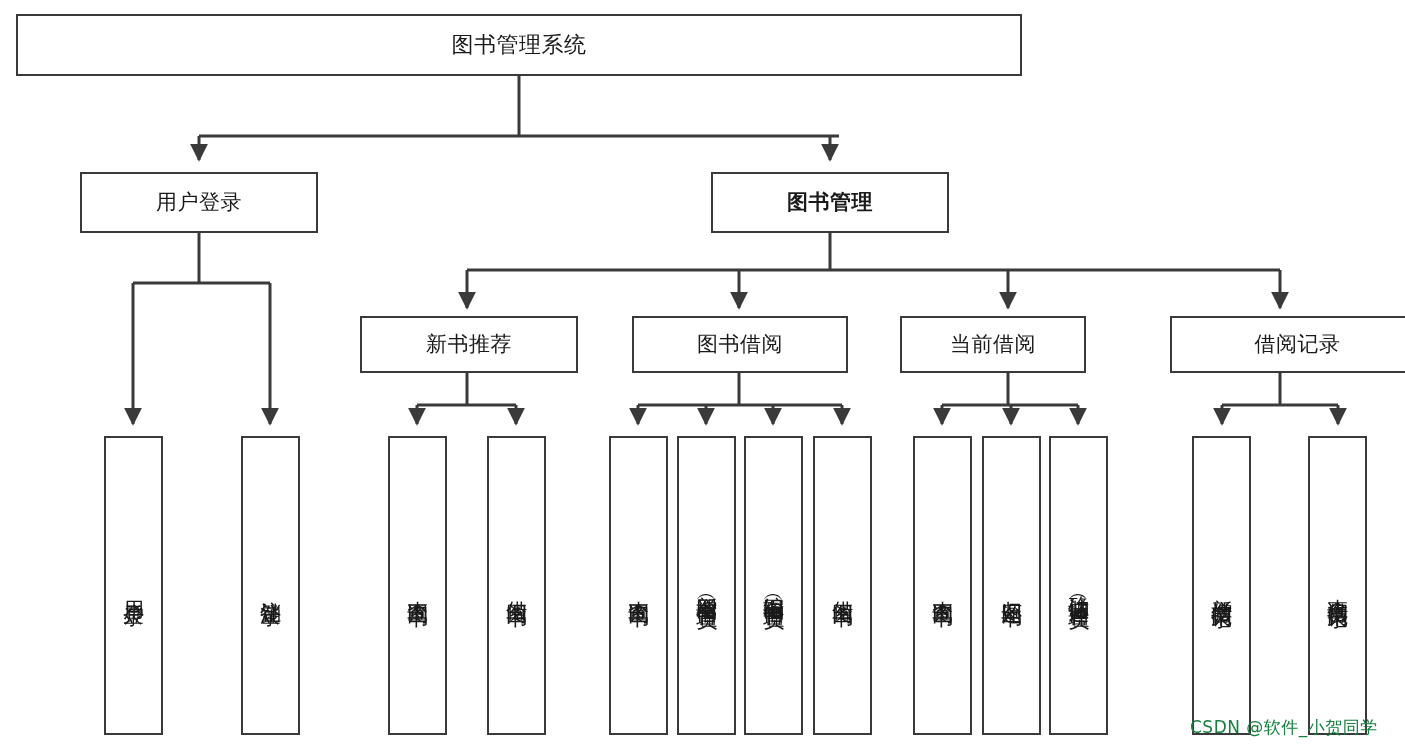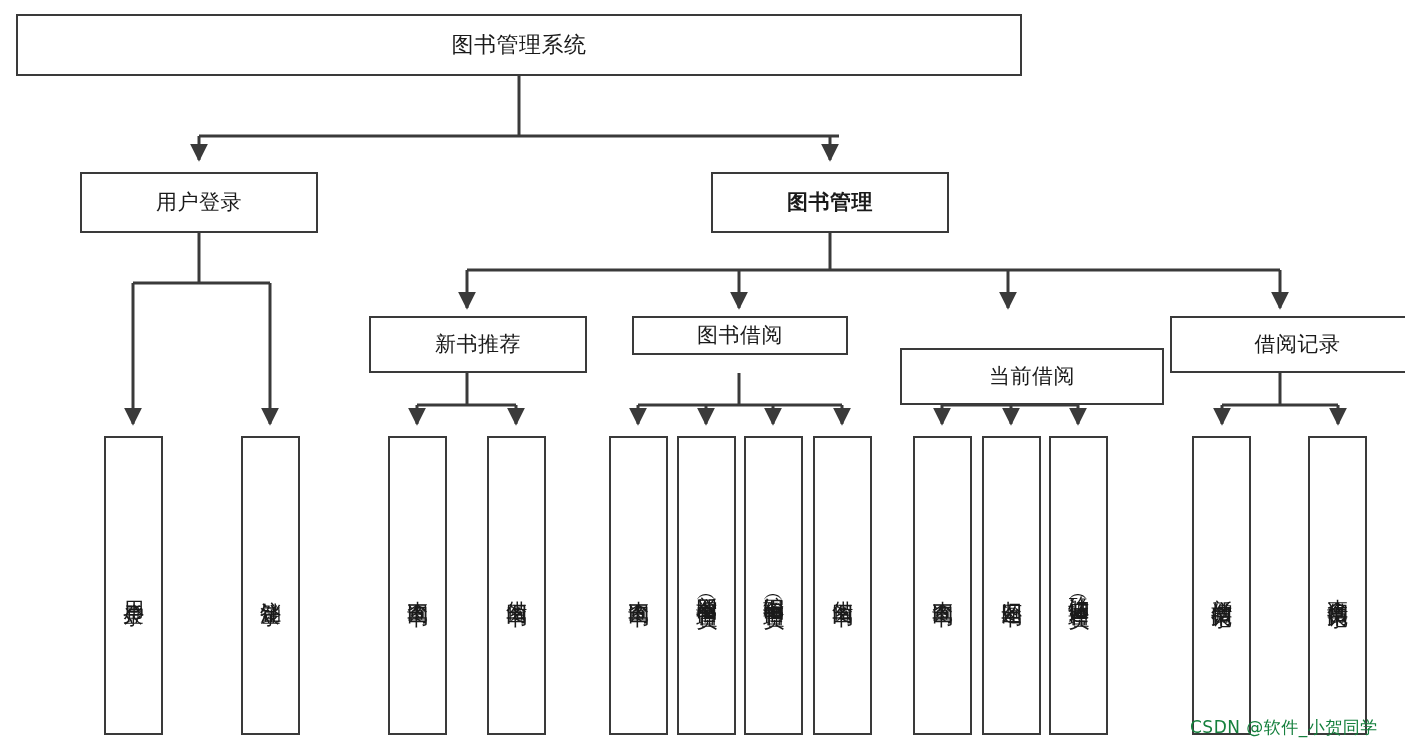--- a/index.html
+++ b/index.html
@@ -116,25 +116,25 @@
       <path d="M 1338 405 L 1338 424" marker-end="url(#arrow)"></path>
     </g>
   </svg>
 
   <div class="node node-h" id="root-node" style="left:16px; top:14px; width:1006px; height:62px;">图书管理系统</div>
 
   <div class="node node-h" style="left:80px; top:172px; width:238px; height:61px;">用户登录</div>
 
   <div class="node node-h" style="left:711px; top:172px; width:238px; height:61px;font-weight:bold;">图书管理</div>
 
-  <div class="node node-h" style="left:360px; top:316px; width:218px; height:57px;margin-left:9px;">新书推荐</div>
+  <div class="node node-h" style="left:360px; top:316px; width:218px; height:57px;">新书推荐</div>
 
-  <div class="node node-h" style="left:632px; top:316px; width:216px; height:39px;">图书借阅</div>
+  <div class="node node-h" style="left:632px; top:316px; width:216px; height:57px;">图书借阅</div>
 
-  <div class="node node-h" style="left:900px; top:316px; width:264px; height:57px;margin-top:32px;">当前借阅</div>
+  <div class="node node-h" style="left:900px; top:316px; width:186px; height:57px;">当前借阅</div>
 
   <div class="node node-h" style="left:1170px; top:316px; width:255px; height:57px;">借阅记录</div>
 
   <div class="node node-v" style="left:104px; top:436px; width:59px; height:299px;">用户登录</div>
 
   <div class="node node-v" style="left:241px; top:436px; width:59px; height:299px;">注销登录</div>
 
   <div class="node node-v" style="left:388px; top:436px; width:59px; height:299px;">查询图书</div>
 
   <div class="node node-v" style="left:487px; top:436px; width:59px; height:299px;">借阅图书</div>

